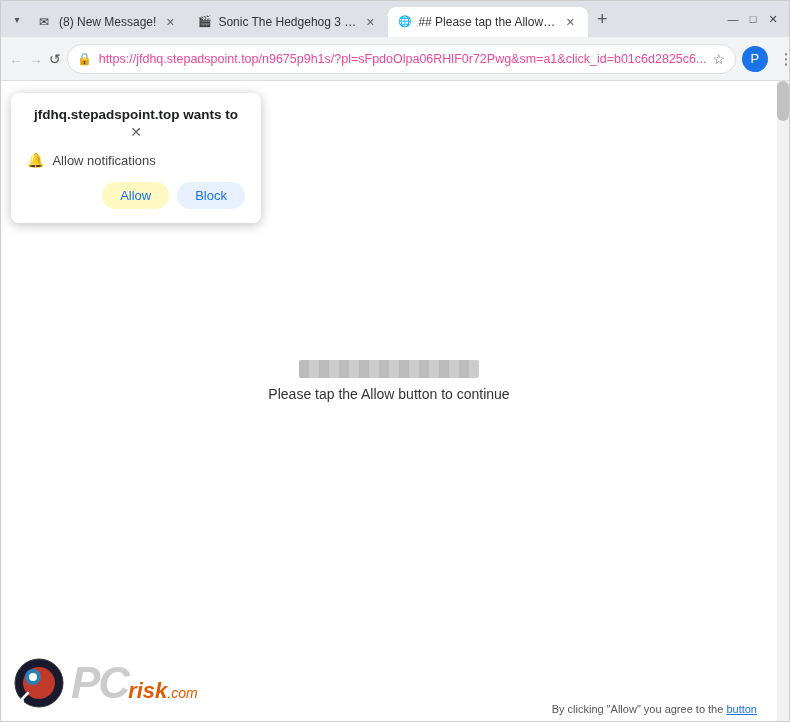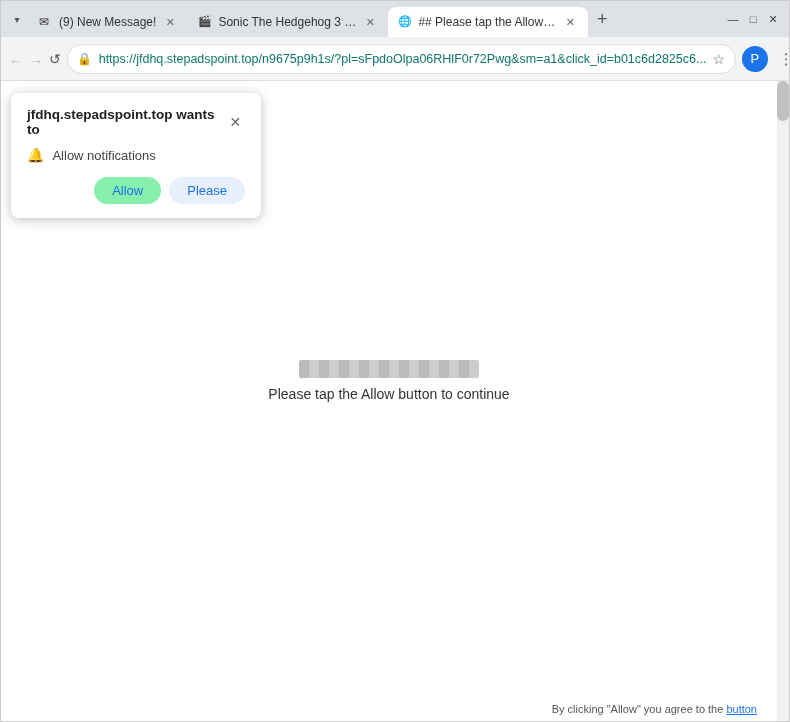--- a/index.html
+++ b/index.html
@@ -156,21 +156,21 @@
       font-size: 12px;
       color: #5f6368;
     }
 
     .url-text {
       overflow: hidden;
       text-overflow: ellipsis;
       white-space: nowrap;
       flex: 1;
       font-size: 12.5px;
-      color: #0f766e;
+      color: #ec4899;
     }
 
     .url-star {
       font-size: 14px;
       color: #5f6368;
       cursor: pointer;
     }
 
     .toolbar-right {
       display: flex;
@@ -222,20 +222,21 @@
       box-shadow: 0 2px 12px rgba(0,0,0,0.25);
       padding: 14px 16px;
       z-index: 100;
     }
 
     .popup-header {
       display: flex;
       align-items: center;
       justify-content: space-between;
       margin-bottom: 10px;
+      flex-direction: column;
     }
 
     .popup-title {
       font-size: 13.5px;
       font-weight: 600;
       color: #202124;
     }
 
     .popup-close {
       width: 20px;
@@ -264,21 +265,21 @@
     }
 
     .popup-actions {
       display: flex;
       gap: 8px;
       justify-content: flex-end;
     }
 
     .btn-allow {
       padding: 6px 18px;
-      background: #86efac;
+      background: #fef9c3;
       color: #1a73e8;
       border: none;
       border-radius: 20px;
       font-size: 13px;
       font-weight: 500;
       cursor: pointer;
     }
 
     .btn-block {
       padding: 6px 18px;
@@ -422,21 +423,21 @@
 </head>
 <body>
 
 <div class="browser-window">
 
   <div class="tab-bar">
     <div class="profile-dropdown">▾</div>
 
     <div class="tab">
       <span class="tab-favicon">✉</span>
-      <span class="tab-title">(9) New Message!</span>
+      <span class="tab-title">(8) New Message!</span>
       <span class="tab-close">✕</span>
     </div>
 
     <div class="tab">
       <span class="tab-favicon" style="font-size:11px;">🎬</span>
       <span class="tab-title">Sonic The Hedgehog 3 (2024)...</span>
       <span class="tab-close">✕</span>
     </div>
 
     <div class="tab active">
@@ -479,31 +480,48 @@
         <div class="popup-close">✕</div>
       </div>
 
       <div class="popup-permission">
         <span class="bell-icon">🔔</span>
         <span>Allow notifications</span>
       </div>
 
       <div class="popup-actions">
         <button class="btn-allow">Allow</button>
-        <button class="btn-block">Please</button>
+        <button class="btn-block">Block</button>
       </div>
     </div>
 
     <div class="page-body">
 
       <div class="loading-bar-container">
         <div class="loading-bar"></div>
         <span class="loading-text">Please tap the Allow button to continue</span>
       </div>
 
+      <div class="bottom-logo">
+
+        <svg class="pcrisk-icon" viewBox="0 0 52 52" xmlns="http://www.w3.org/2000/svg">
+          <circle cx="26" cy="26" r="24" fill="#1a1a2e" stroke="#333" stroke-width="1"></circle>
+          <circle cx="26" cy="26" r="16" fill="#c0392b"></circle>
+          <circle cx="20" cy="20" r="8" fill="#2980b9"></circle>
+          <circle cx="20" cy="20" r="4" fill="#fff"></circle>
+          <line x1="5" y1="46" x2="15" y2="36" stroke="#fff" stroke-width="2.5" stroke-linecap="round"></line>
+          <rect x="3" y="44" width="9" height="4" rx="2" fill="#fff" transform="rotate(-45 7 46)"></rect>
+        </svg>
+
+        <div class="pcrisk-text">
+          <span class="pc-letters">PC</span>
+          <span class="risk-letters">risk</span>
+          <span class="dot-com">.com</span>
+        </div>
+      </div>
 
       <div class="bottom-right-text">
         <span>By clicking "Allow" you agree to the</span>
         <span class="terms-link">button</span>
       </div>
     </div>
 
     <div class="scrollbar">
       <div class="scrollbar-thumb"></div>
     </div>

